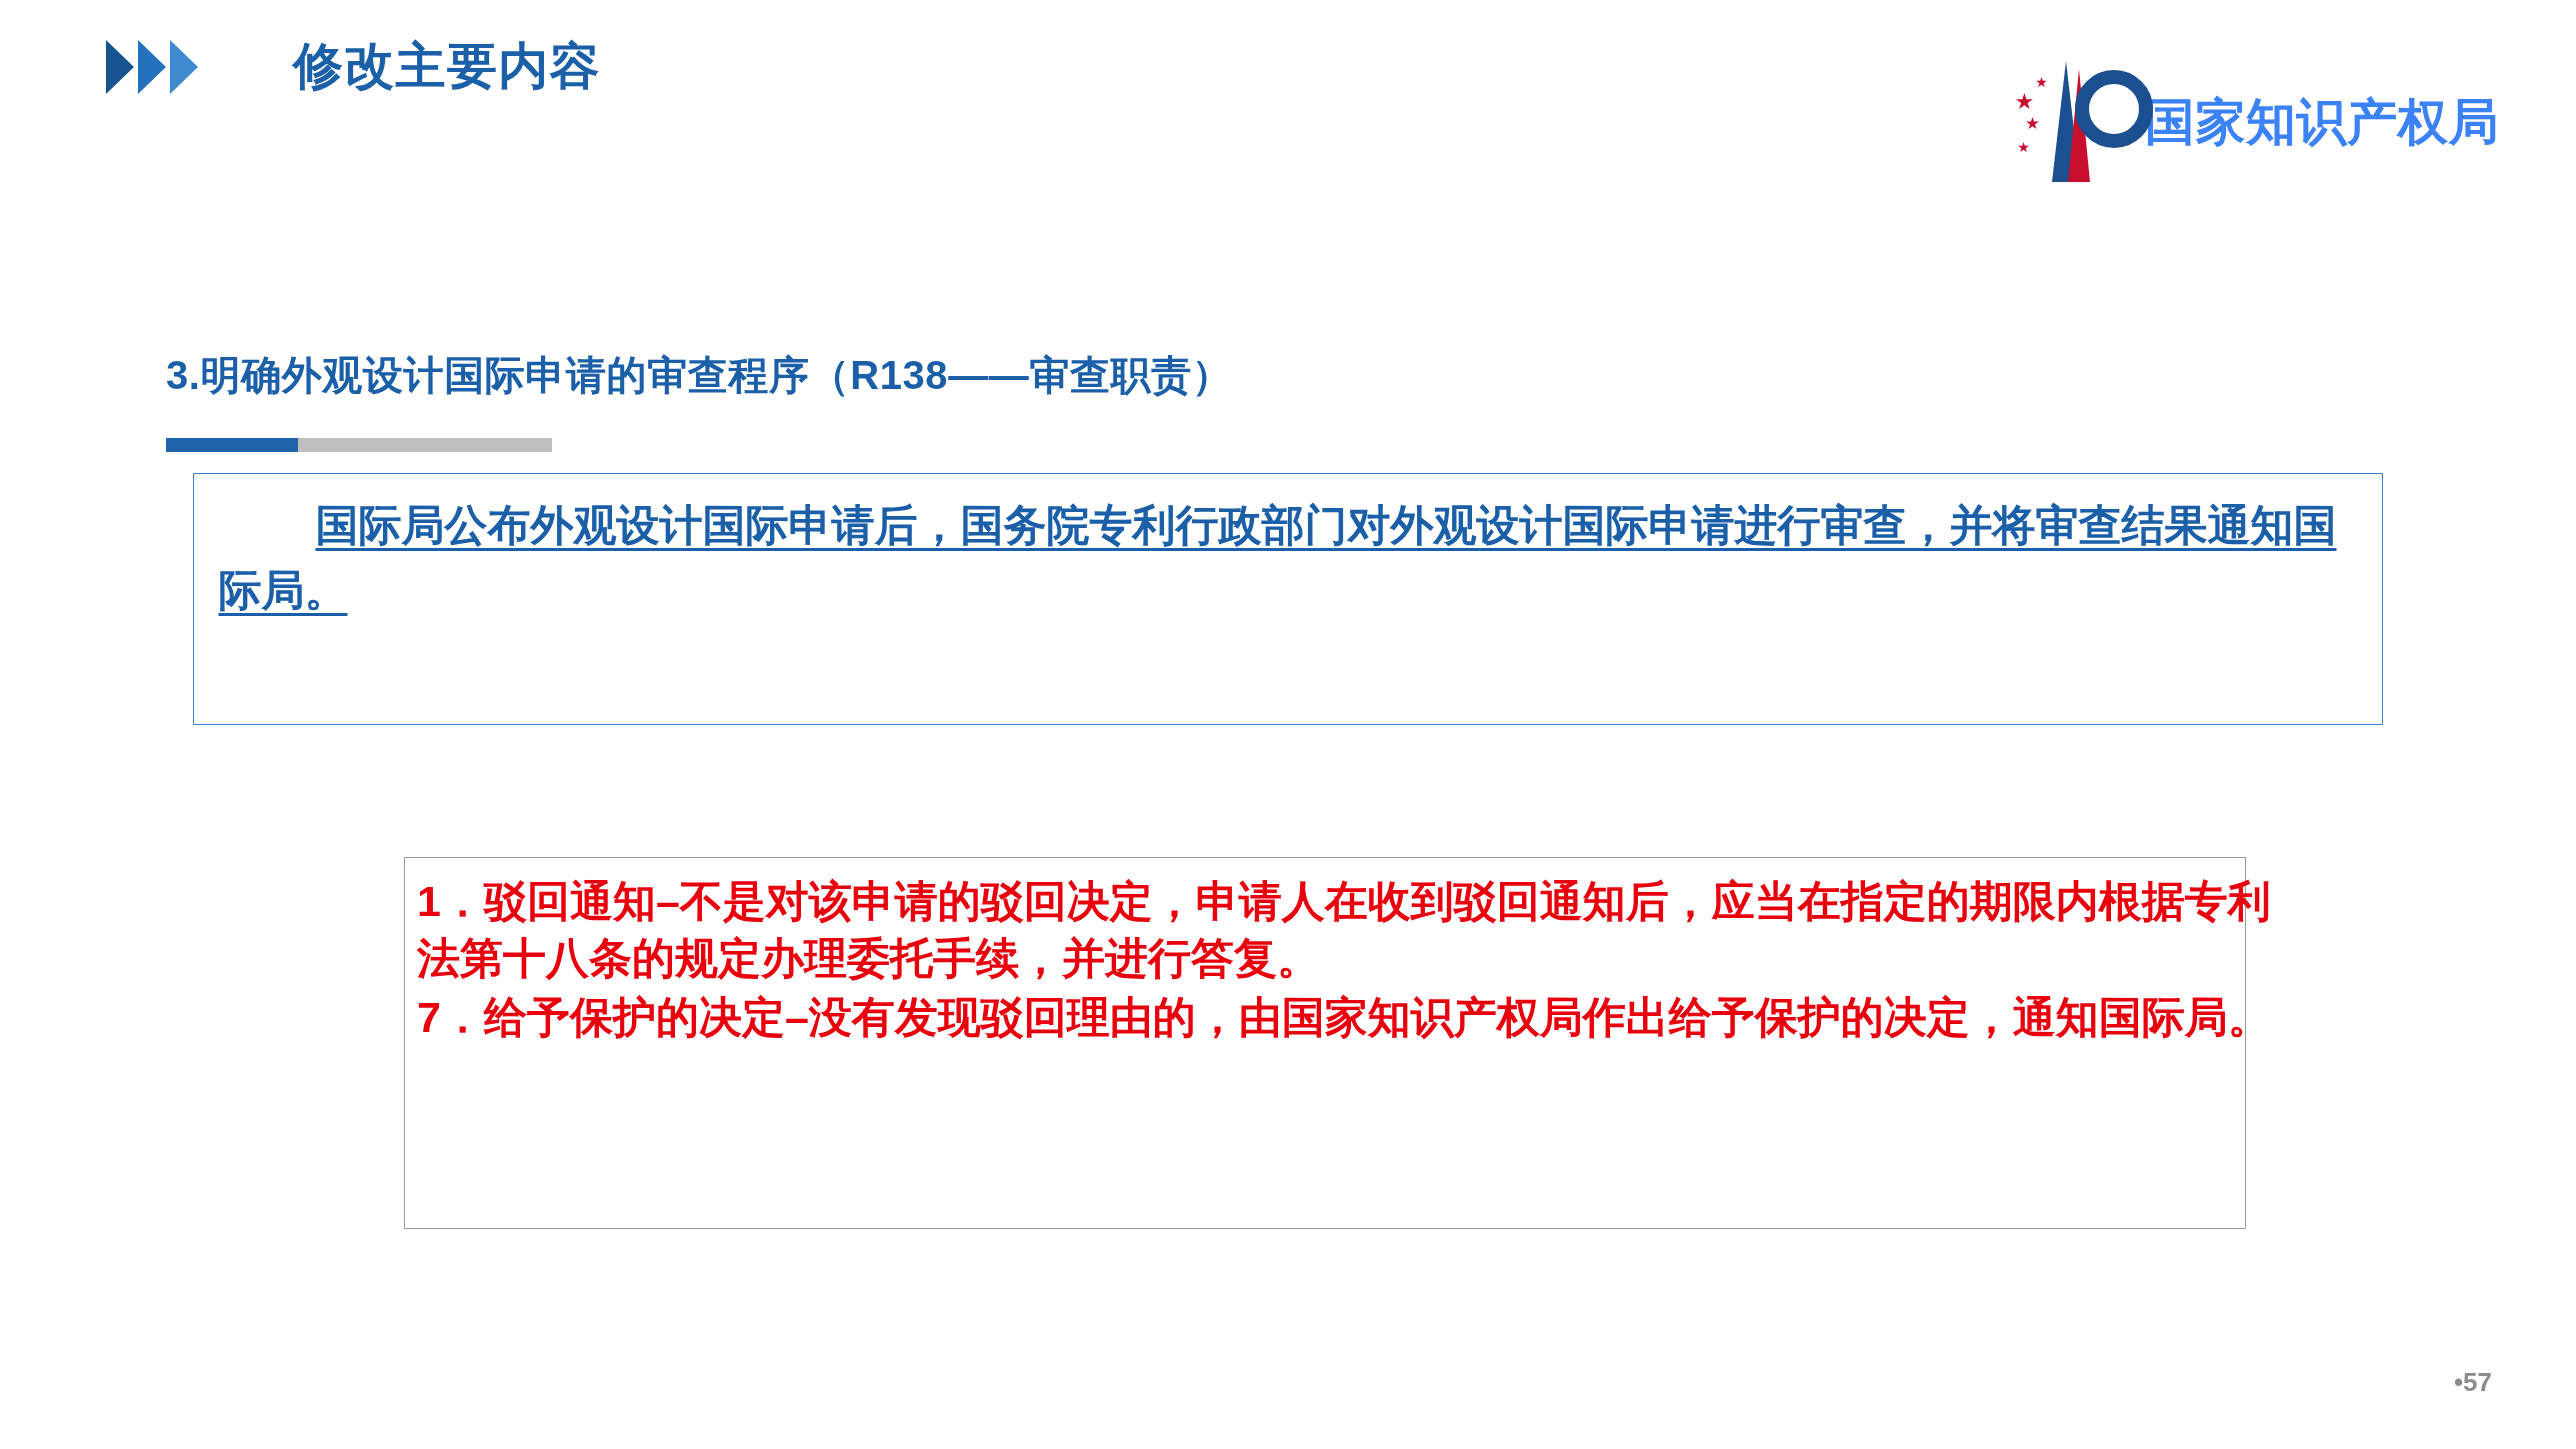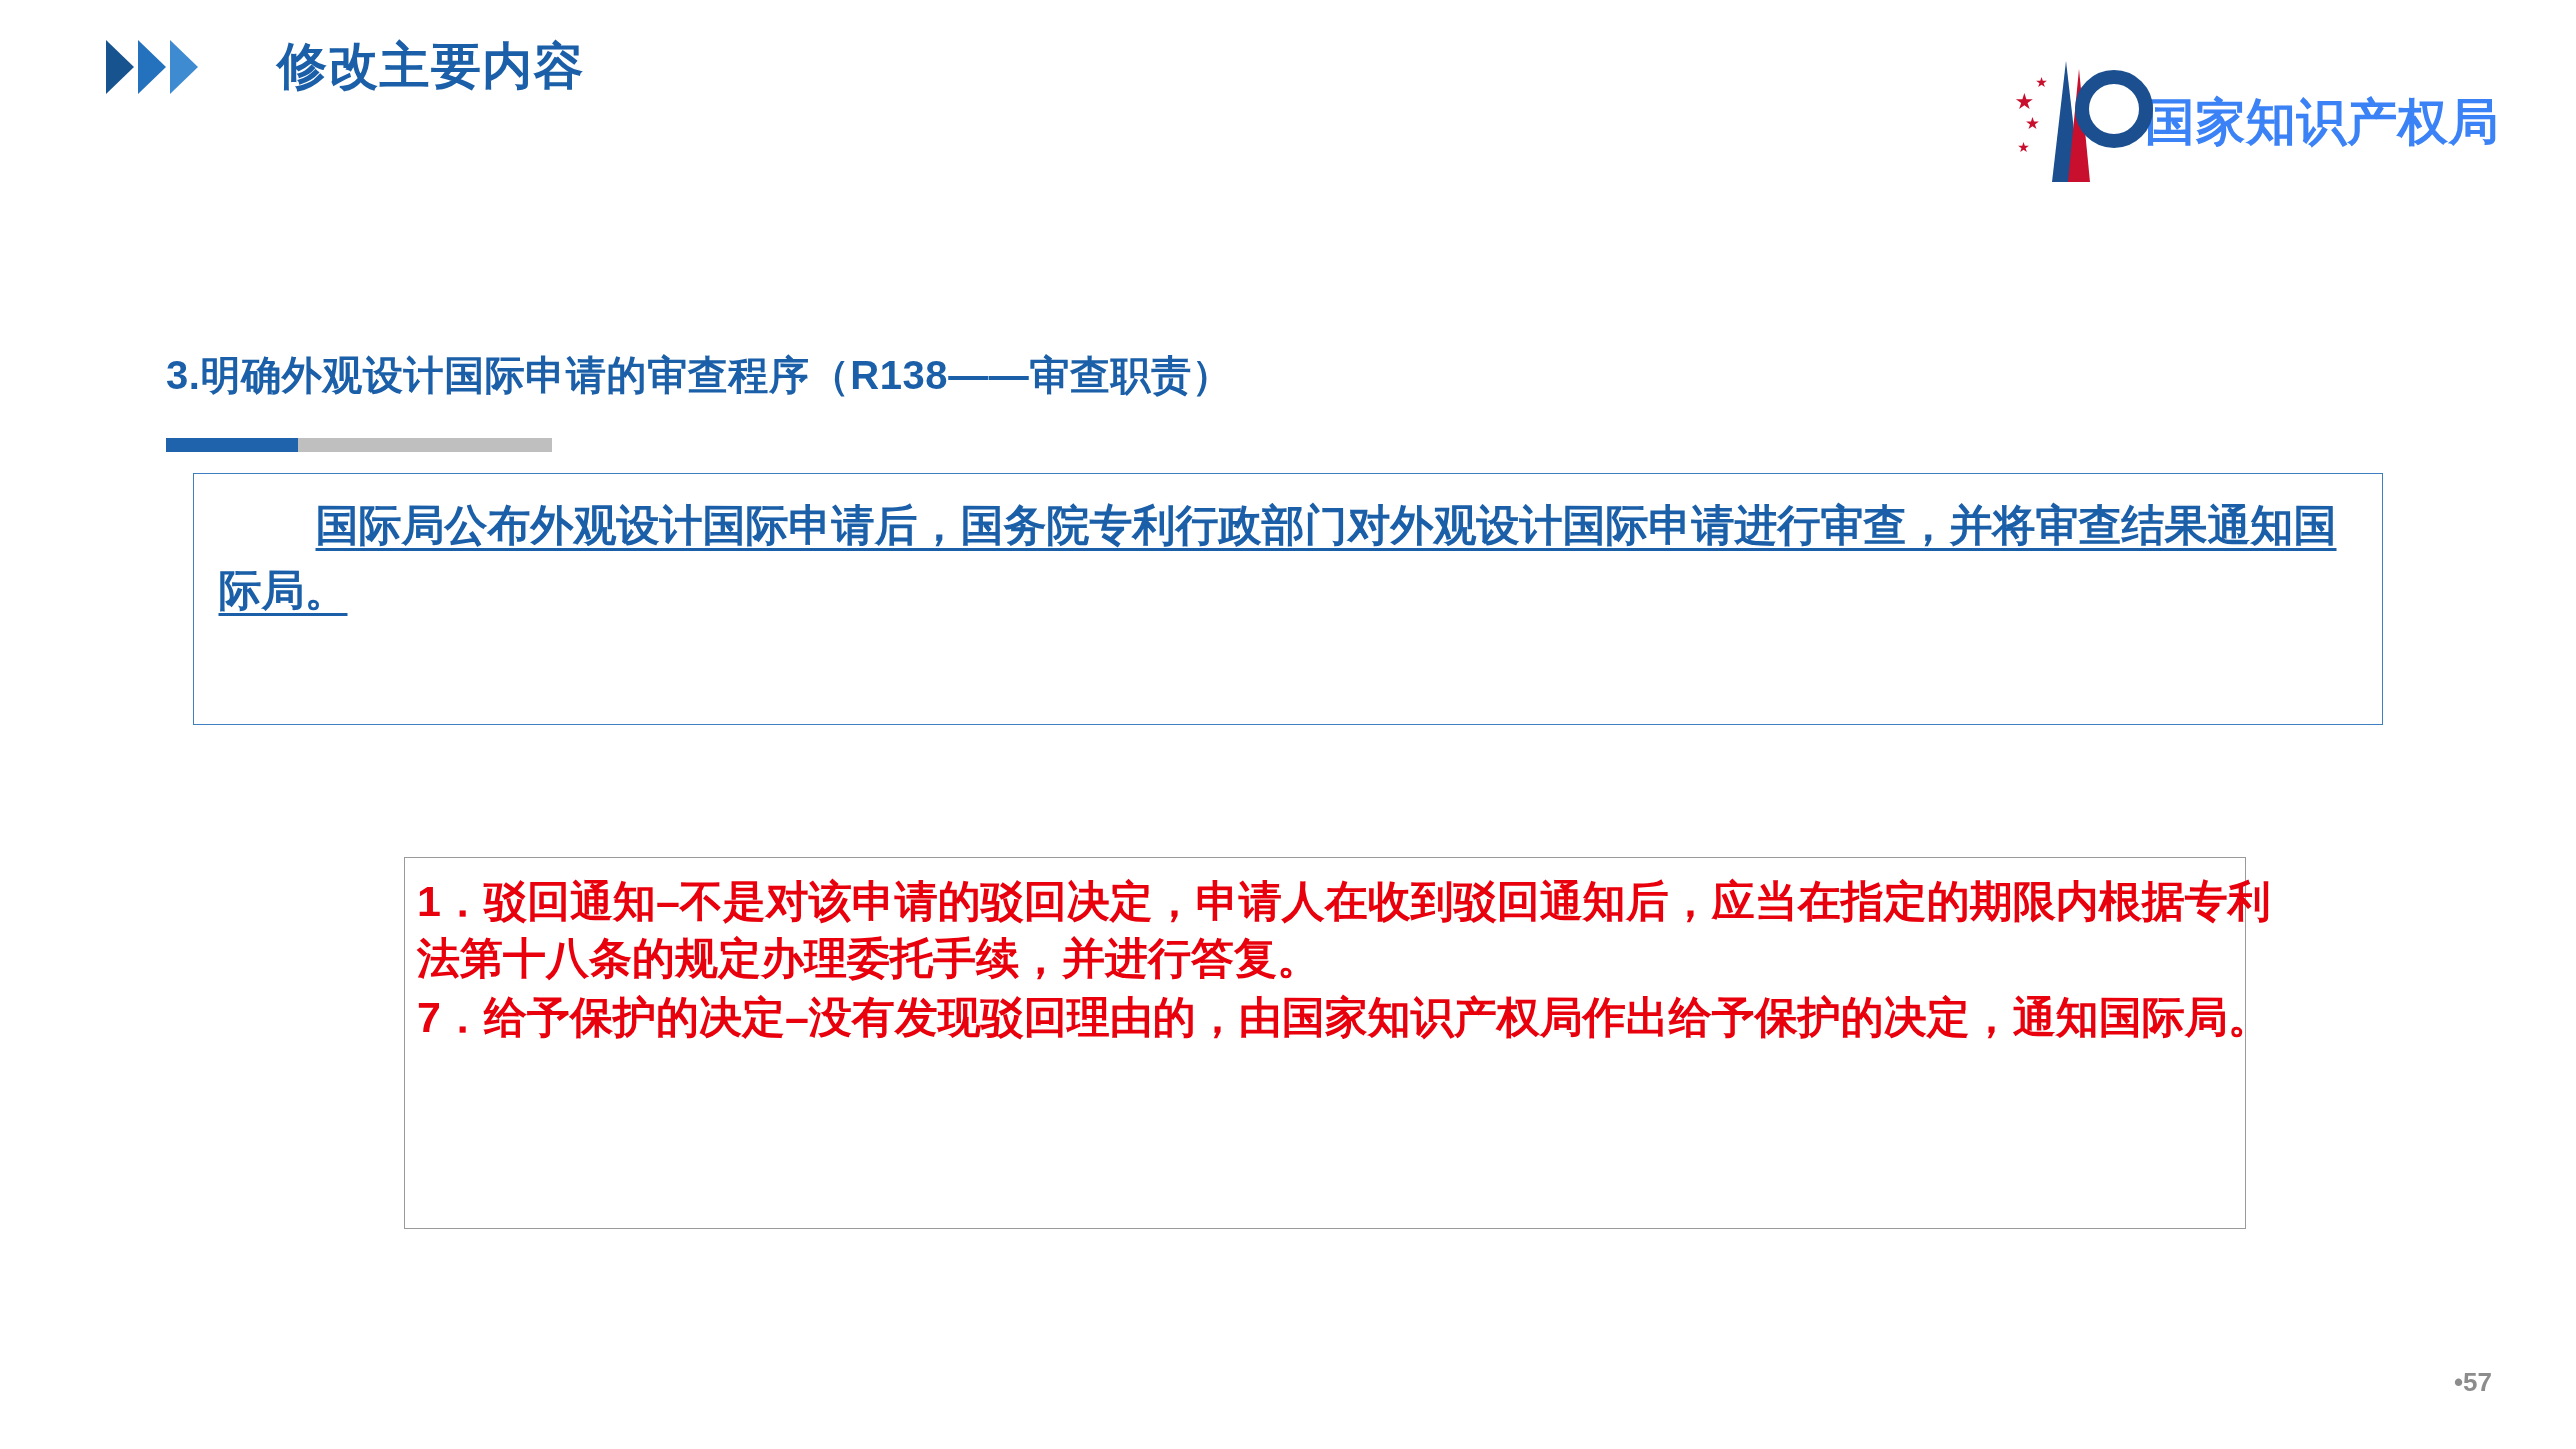--- a/index.html
+++ b/index.html
@@ -36,21 +36,21 @@
     height: 0;
     border-top: 27px solid transparent;
     border-bottom: 27px solid transparent;
     border-left: 28px solid #1f63ad;
   }
   .chev.c1 { border-left-color: #16538f; }
   .chev.c2 { border-left-color: #2472bd; }
   .chev.c3 { border-left-color: #3f8bd1; }
   .header-title {
     position: absolute;
-    left: 277px;
+    left: 293px;
     top: 33px;
     font-size: 50px;
     font-weight: bold;
     color: #1a5fa8;
     letter-spacing: 1.3px;
     white-space: nowrap;
   }
 
   
   .logo-wrap {

